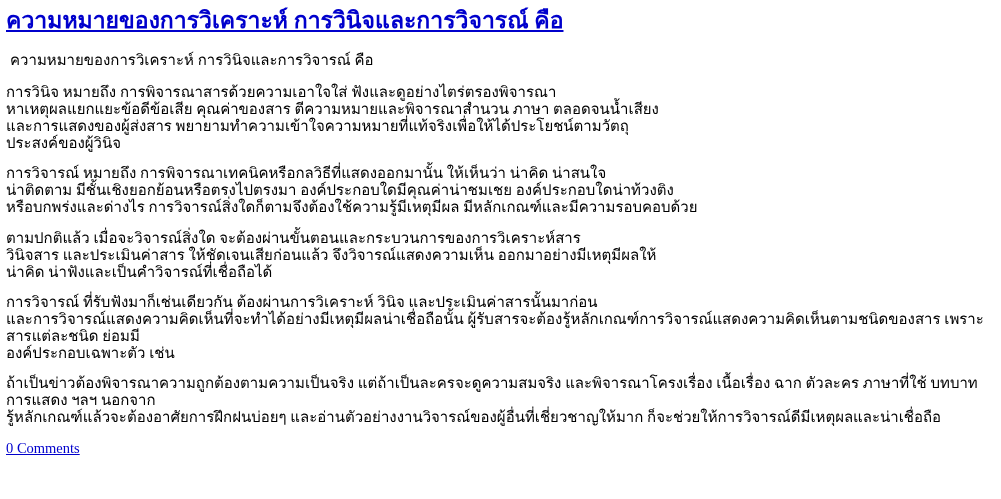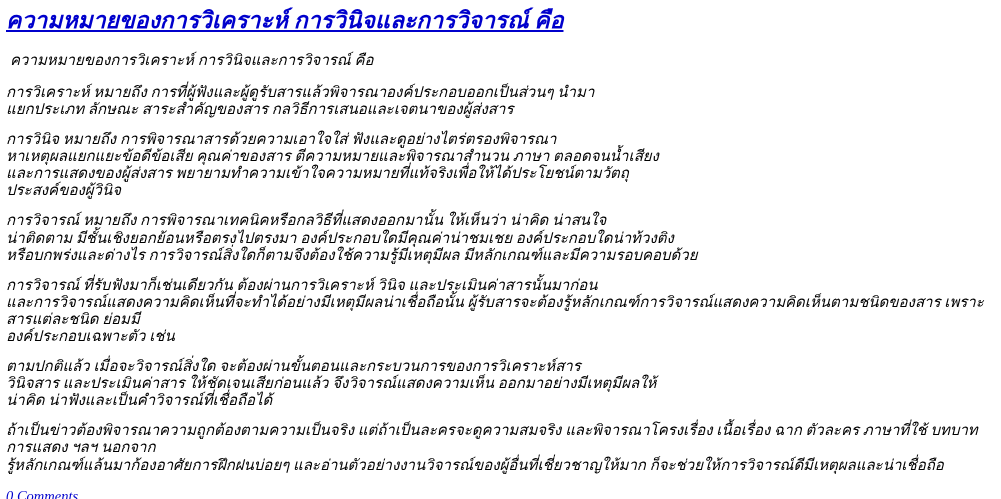--- a/index.html
+++ b/index.html
@@ -9,21 +9,20 @@
     color: #000000;
     font-family: "Liberation Serif", "DejaVu Serif", serif;
   }
   .page {
     width: 1001px;
     height: 499px;
     box-sizing: border-box;
     padding: 5px 6px 16px 6px;
     overflow: hidden;
     background: #ffffff;
-    font-style: italic;
   }
   h1.title {
     margin: 2px 0 17px 0;
     font-size: 23px;
     font-weight: bold;
     line-height: 1.2;
   }
   h1.title a {
     color: #0000cc;
     text-decoration: underline;
@@ -60,37 +59,35 @@
 <body>
 
 <div class="page">
 
   <h1 class="title"><a href="#">ความหมายของการวิเคราะห์ การวินิจและการวิจารณ์ คือ</a></h1>
 
   <div class="subtitle">ความหมายของการวิเคราะห์ การวินิจและการวิจารณ์ คือ</div>
 
   <div class="article-body">
 
-  <p class="para">การวิเคราะห์ หมายถึง การที่ผู้ฟังและผู้ดูรับสารแล้วพิจารณาองค์ประกอบออกเป็นส่วนๆ นำมา
-แยกประเภท ลักษณะ สาระสำคัญของสาร กลวิธีการเสนอและเจตนาของผู้ส่งสาร</p>
       <p class="para">การวินิจ หมายถึง การพิจารณาสารด้วยความเอาใจใส่ ฟังและดูอย่างไตร่ตรองพิจารณา
 หาเหตุผลแยกแยะข้อดีข้อเสีย คุณค่าของสาร ตีความหมายและพิจารณาสำนวน ภาษา ตลอดจนน้ำเสียง
 และการแสดงของผู้ส่งสาร พยายามทำความเข้าใจความหมายที่แท้จริงเพื่อให้ได้ประโยชน์ตามวัตถุ
 ประสงค์ของผู้วินิจ</p>
       <p class="para">การวิจารณ์ หมายถึง การพิจารณาเทคนิคหรือกลวิธีที่แสดงออกมานั้น ให้เห็นว่า น่าคิด น่าสนใจ
 น่าติดตาม มีชั้นเชิงยอกย้อนหรือตรงไปตรงมา องค์ประกอบใดมีคุณค่าน่าชมเชย องค์ประกอบใดน่าท้วงติง
 หรือบกพร่งและด่างไร การวิจารณ์สิ่งใดก็ตามจึงต้องใช้ความรู้มีเหตุมีผล มีหลักเกณฑ์และมีความรอบคอบด้วย</p>
+      <p class="para">ตามปกติแล้ว เมื่อจะวิจารณ์สิ่งใด จะต้องผ่านขั้นตอนและกระบวนการของการวิเคราะห์สาร
+วินิจสาร และประเมินค่าสาร ให้ชัดเจนเสียก่อนแล้ว จึงวิจารณ์แสดงความเห็น ออกมาอย่างมีเหตุมีผลให้
+น่าคิด น่าฟังและเป็นคำวิจารณ์ที่เชื่อถือได้</p>
       <p class="para">การวิจารณ์ ที่รับฟังมาก็เช่นเดียวกัน ต้องผ่านการวิเคราะห์ วินิจ และประเมินค่าสารนั้นมาก่อน
 และการวิจารณ์แสดงความคิดเห็นที่จะทำได้อย่างมีเหตุมีผลน่าเชื่อถือนั้น ผู้รับสารจะต้องรู้หลักเกณฑ์การวิจารณ์แสดงความคิดเห็นตามชนิดของสาร เพราะสารแต่ละชนิด ย่อมมี
 องค์ประกอบเฉพาะตัว เช่น</p>
-      <p class="para">ตามปกติแล้ว เมื่อจะวิจารณ์สิ่งใด จะต้องผ่านขั้นตอนและกระบวนการของการวิเคราะห์สาร
-วินิจสาร และประเมินค่าสาร ให้ชัดเจนเสียก่อนแล้ว จึงวิจารณ์แสดงความเห็น ออกมาอย่างมีเหตุมีผลให้
-น่าคิด น่าฟังและเป็นคำวิจารณ์ที่เชื่อถือได้</p>
       <p class="para">ถ้าเป็นข่าวต้องพิจารณาความถูกต้องตามความเป็นจริง แต่ถ้าเป็นละครจะดูความสมจริง และพิจารณาโครงเรื่อง เนื้อเรื่อง ฉาก ตัวละคร ภาษาที่ใช้ บทบาทการแสดง ฯลฯ นอกจาก
-รู้หลักเกณฑ์แล้นมาก้องอาศัยการฝึกฝนบ่อยๆ และอ่านตัวอย่างงานวิจารณ์ของผู้อื่นที่เชี่ยวชาญให้มาก ก็จะช่วยให้การวิจารณ์ดีมีเหตุผลและน่าเชื่อถือ</p>
+รู้หลักเกณฑ์แล้วจะต้องอาศัยการฝึกฝนบ่อยๆ และอ่านตัวอย่างงานวิจารณ์ของผู้อื่นที่เชี่ยวชาญให้มาก ก็จะช่วยให้การวิจารณ์ดีมีเหตุผลและน่าเชื่อถือ</p>
     </div>
 
   <div class="footer">
     <div class="foot-line"><a href="#">0 Comments</a></div>
 
   </div>
 
 </div>
 
 </body></html>

